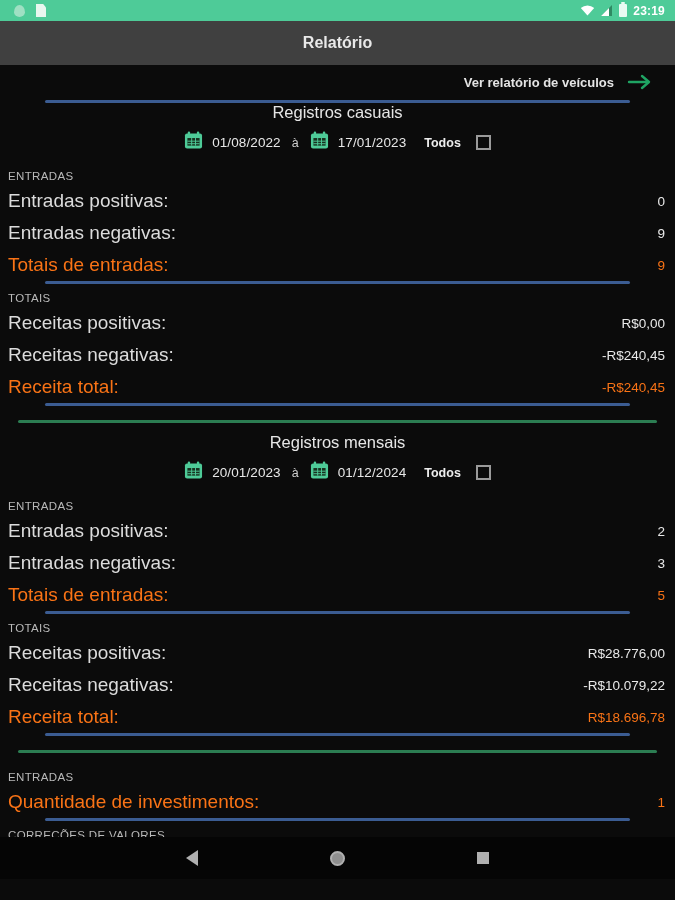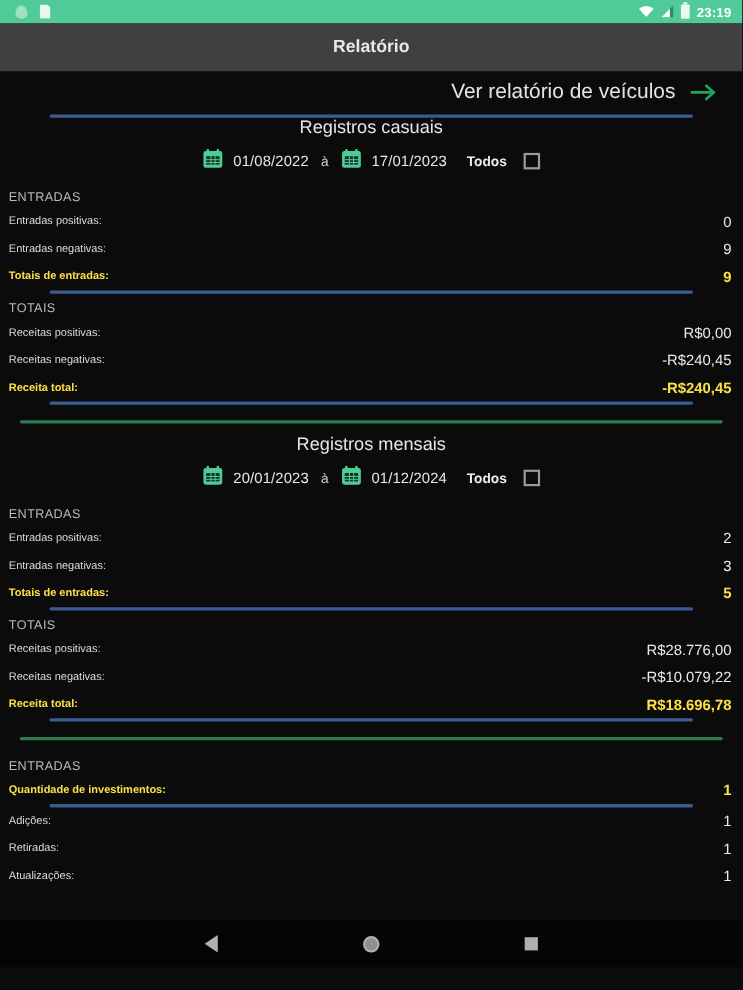--- a/index.html
+++ b/index.html
@@ -43,21 +43,21 @@
   }
   .appbar-title{ color:#e9e9e9; font-size:16px; font-weight:bold; }
 
   
   .content{ background:#0b0b0b; width:100%; height:814px; overflow:hidden; position:relative;}
 
   .link-row{
     display:flex; align-items:center; justify-content:flex-end;
     gap:13px; padding:8px 22px 9px 0;
   }
-  .link-text{ color:#e4e4e4; font-size:19px; }
+  .link-text{ color:#e4e4e4; font-size:13px;font-weight:bold; }
   .arrow-ic{ width:26px; height:18px; display:block; }
 
   .divider-blue{
     height:3px; background:#3b5c92;
     margin:0 45px; border-radius:2px;
   }
   .divider-green{
     height:3px; background:#2c7d52;
     margin:14px 18px 10px 18px; border-radius:2px;
   }
@@ -81,24 +81,24 @@
   }
 
   .group-head{
     color:#b9b9b9; font-size:11.5px; letter-spacing:.35px;
     padding:8px 0 3px 8px;
   }
   .stat-row{
     display:flex; align-items:center; justify-content:space-between;
     padding:5px 10px 5px 8px;
   }
-  .stat-label{ color:#dcdcdc; font-size:10px; }
+  .stat-label{ color:#dcdcdc; font-size:19px; }
   .stat-value{ color:#e9e9e9; font-size:13.5px; }
   .stat-row.bold .stat-label,
-  .stat-row.bold .stat-value{ font-weight:bold; color:#fde047; }
+  .stat-row.bold .stat-value{ font-weight:normal; color:#f97316; }
 
   
   .navbar{
     position:absolute; bottom:0; left:0;
     height:42px; width:675px; background:#050505;
     display:flex; align-items:center; justify-content:space-around;
     padding:0 120px;
   }
   .nav-back{
     width:0; height:0; border-top:8px solid transparent;
@@ -275,20 +275,21 @@
         <div class="divider-blue"></div>
         <div class="divider-green"></div>
       </div>
       <div>
         <div class="group-head">ENTRADAS</div>
         <div class="stat-row bold">
           <span class="stat-label">Quantidade de investimentos:</span>
           <span class="stat-value">1</span>
         </div>
         <div class="divider-blue"></div>
+        <div class="group-head">CORREÇÕES DE VALORES</div>
         <div class="stat-row">
           <span class="stat-label">Adições:</span>
           <span class="stat-value">1</span>
         </div>
         <div class="stat-row">
           <span class="stat-label">Retiradas:</span>
           <span class="stat-value">1</span>
         </div>
         <div class="stat-row">
           <span class="stat-label">Atualizações:</span>

